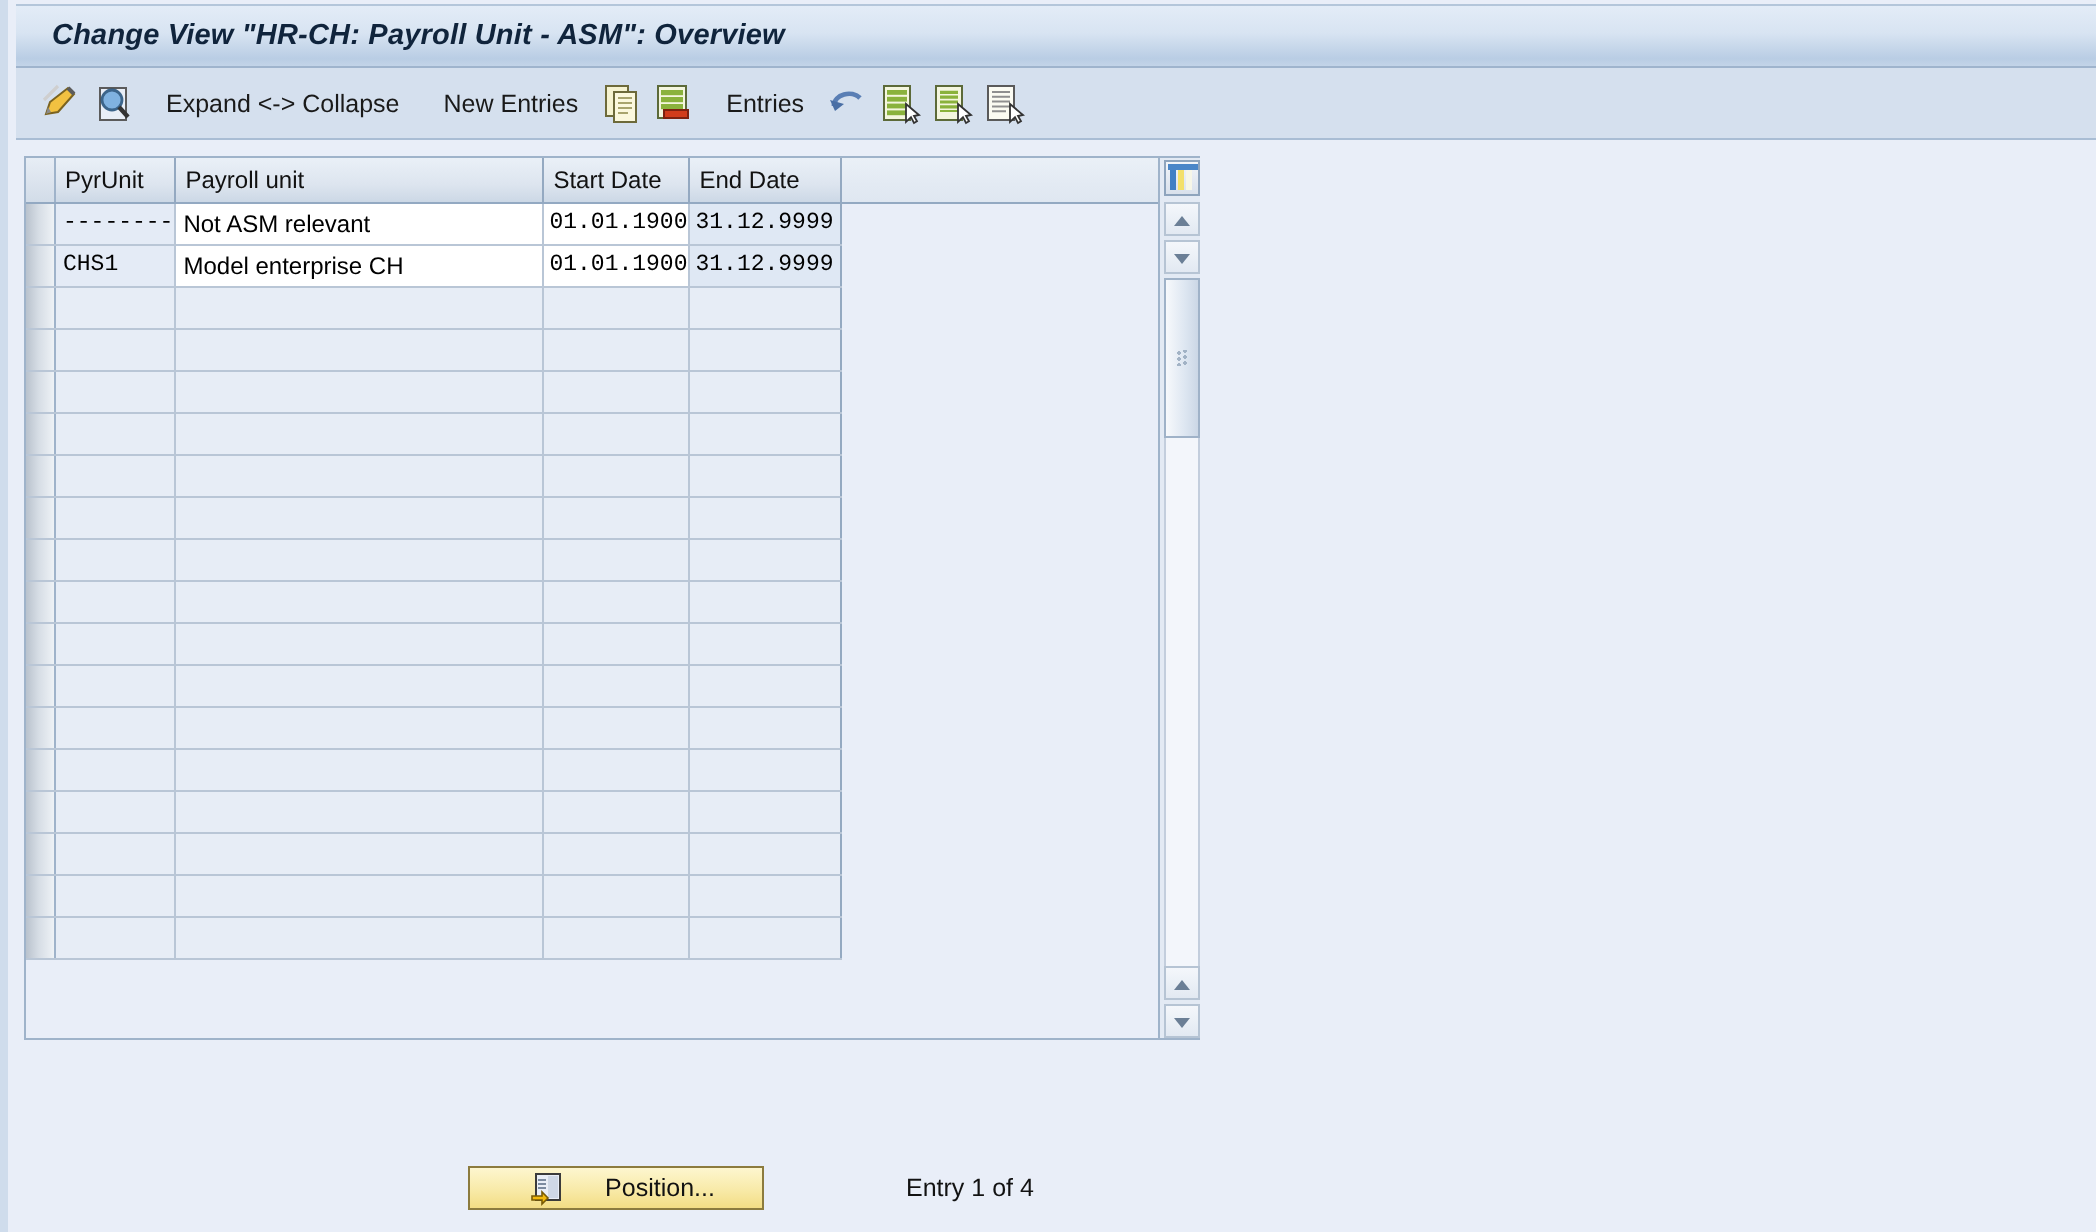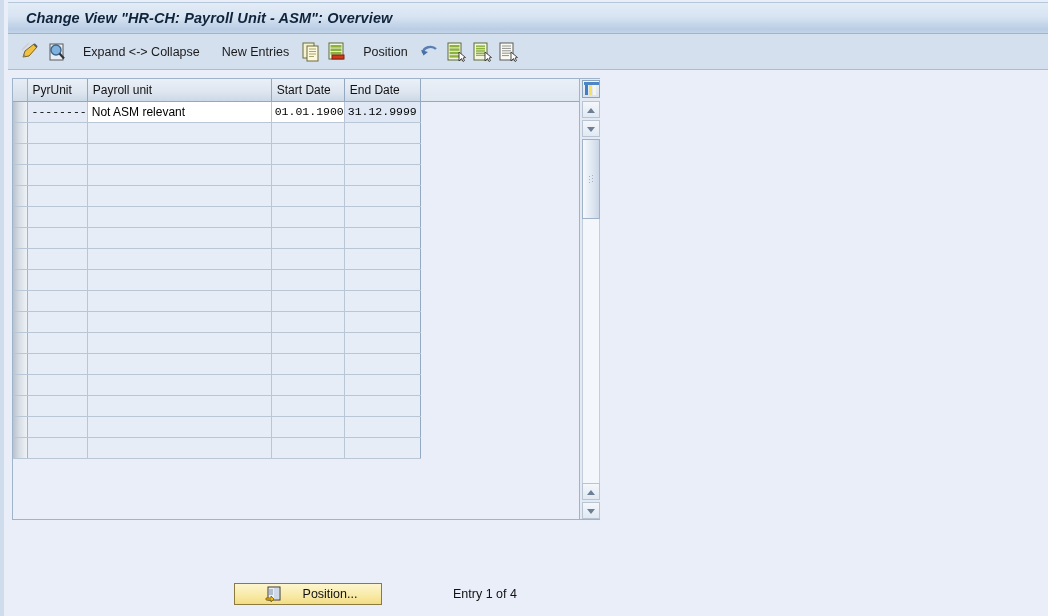--- a/index.html
+++ b/index.html
@@ -338,21 +338,21 @@
         <rect x="3" y="2" width="14" height="16" fill="#f4f6de" stroke="#5c6a39"></rect>
         <rect x="4.5" y="4" width="11" height="2.6" fill="#8ab23c"></rect>
         <rect x="4.5" y="7.5" width="11" height="2.6" fill="#8ab23c"></rect>
         <rect x="4.5" y="11" width="11" height="2.6" fill="#8ab23c"></rect>
         <rect x="6" y="14" width="12" height="4" fill="#d13b1b" stroke="#7d2110"></rect>
       </svg>
     </div>
 
     <div class="tb-gap-sm"></div>
 
-    <div class="tb-text">Position</div>
+    <div class="tb-text">Entries</div>
 
     <div class="tb-gap-sm"></div>
 
     <div class="tb-icon">
       <svg width="22" height="22" viewBox="0 0 22 22">
         <path d="M4 12 C4 6, 13 4, 17 8" stroke="#5a7fb5" stroke-width="2.4" fill="none"></path>
         <path d="M2 9 L4.5 14.5 L9 11 Z" fill="#4a6fa5"></path>
       </svg>
     </div>
 
@@ -400,20 +400,28 @@
       </thead>
       <tbody>
           <tr class="datarow">
             <td class="sel-cell"></td>
             <td class="c-code">--------</td>
             <td class="c-name">Not ASM relevant</td>
             <td class="c-start">01.01.1900</td>
             <td class="c-end">31.12.9999</td>
             <td class="c-pad"></td>
           </tr>
+          <tr class="datarow">
+            <td class="sel-cell"></td>
+            <td class="c-code">CHS1</td>
+            <td class="c-name">Model enterprise CH</td>
+            <td class="c-start">01.01.1900</td>
+            <td class="c-end">31.12.9999</td>
+            <td class="c-pad"></td>
+          </tr>
           <tr class="emptyrow">
             <td class="sel-cell"></td>
             <td class="c-code"></td>
             <td class="c-name"></td>
             <td class="c-start"></td>
             <td class="c-end"></td>
             <td class="c-pad"></td>
           </tr>
           <tr class="emptyrow">
             <td class="sel-cell"></td>

